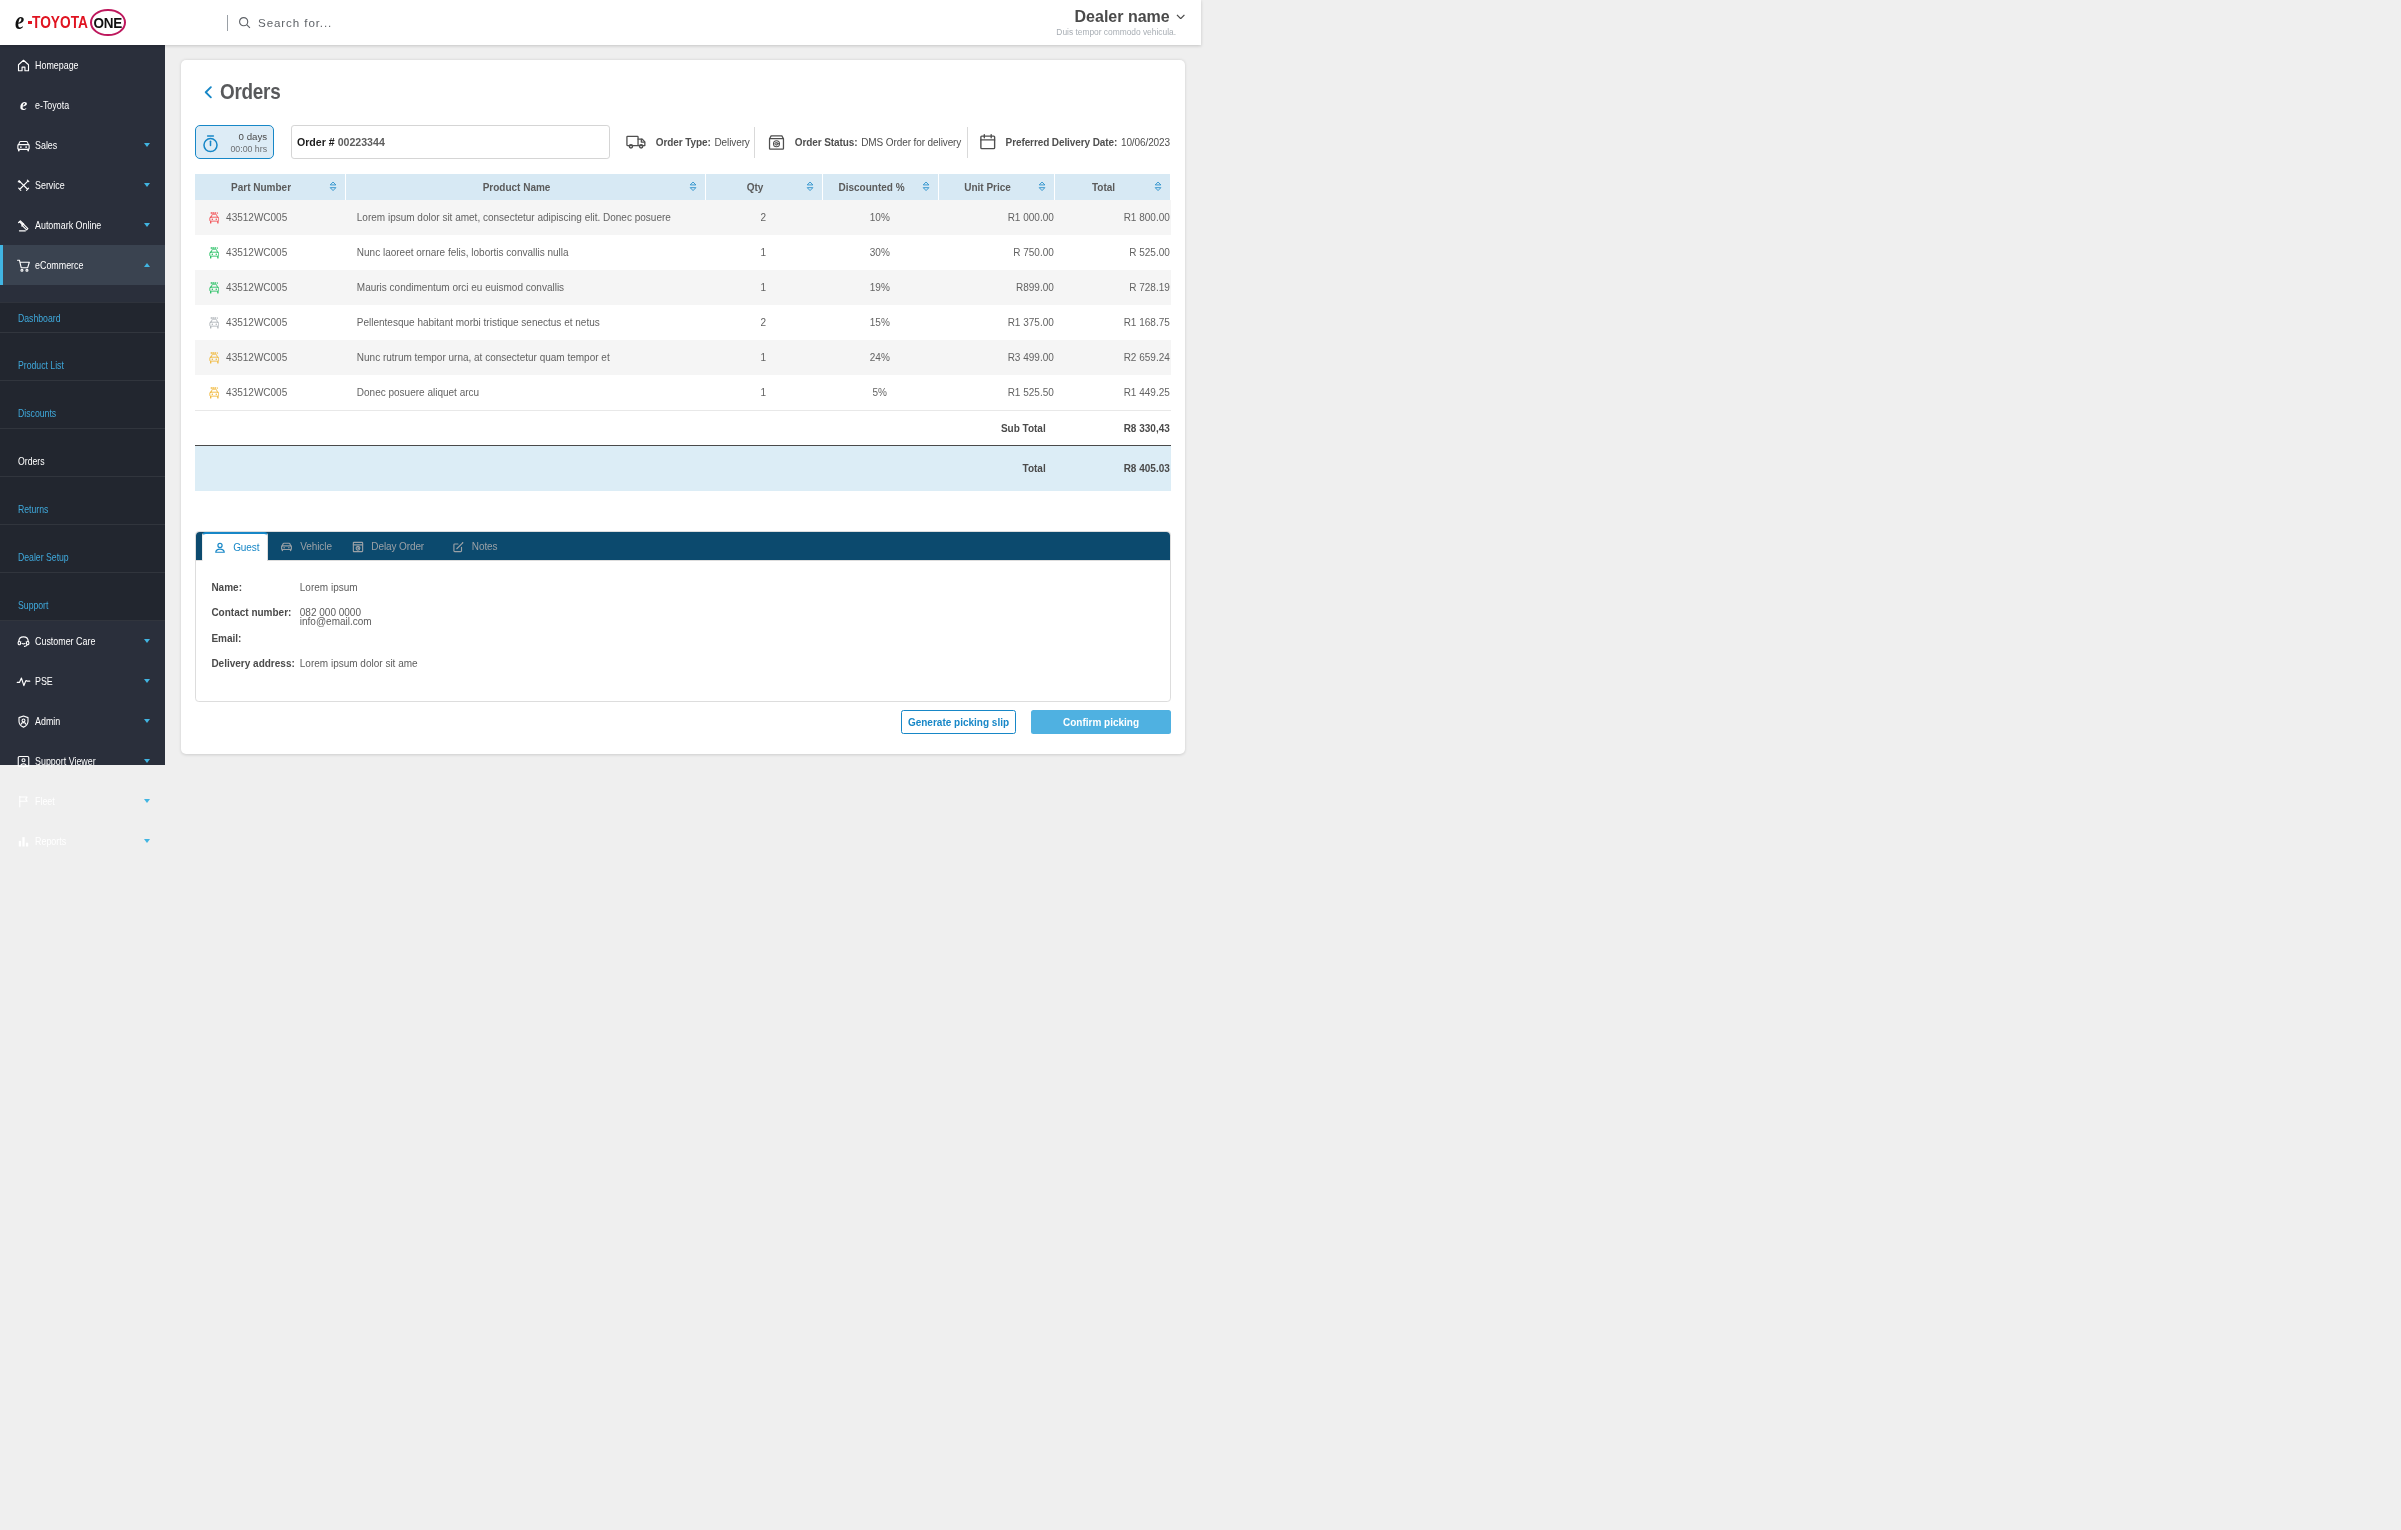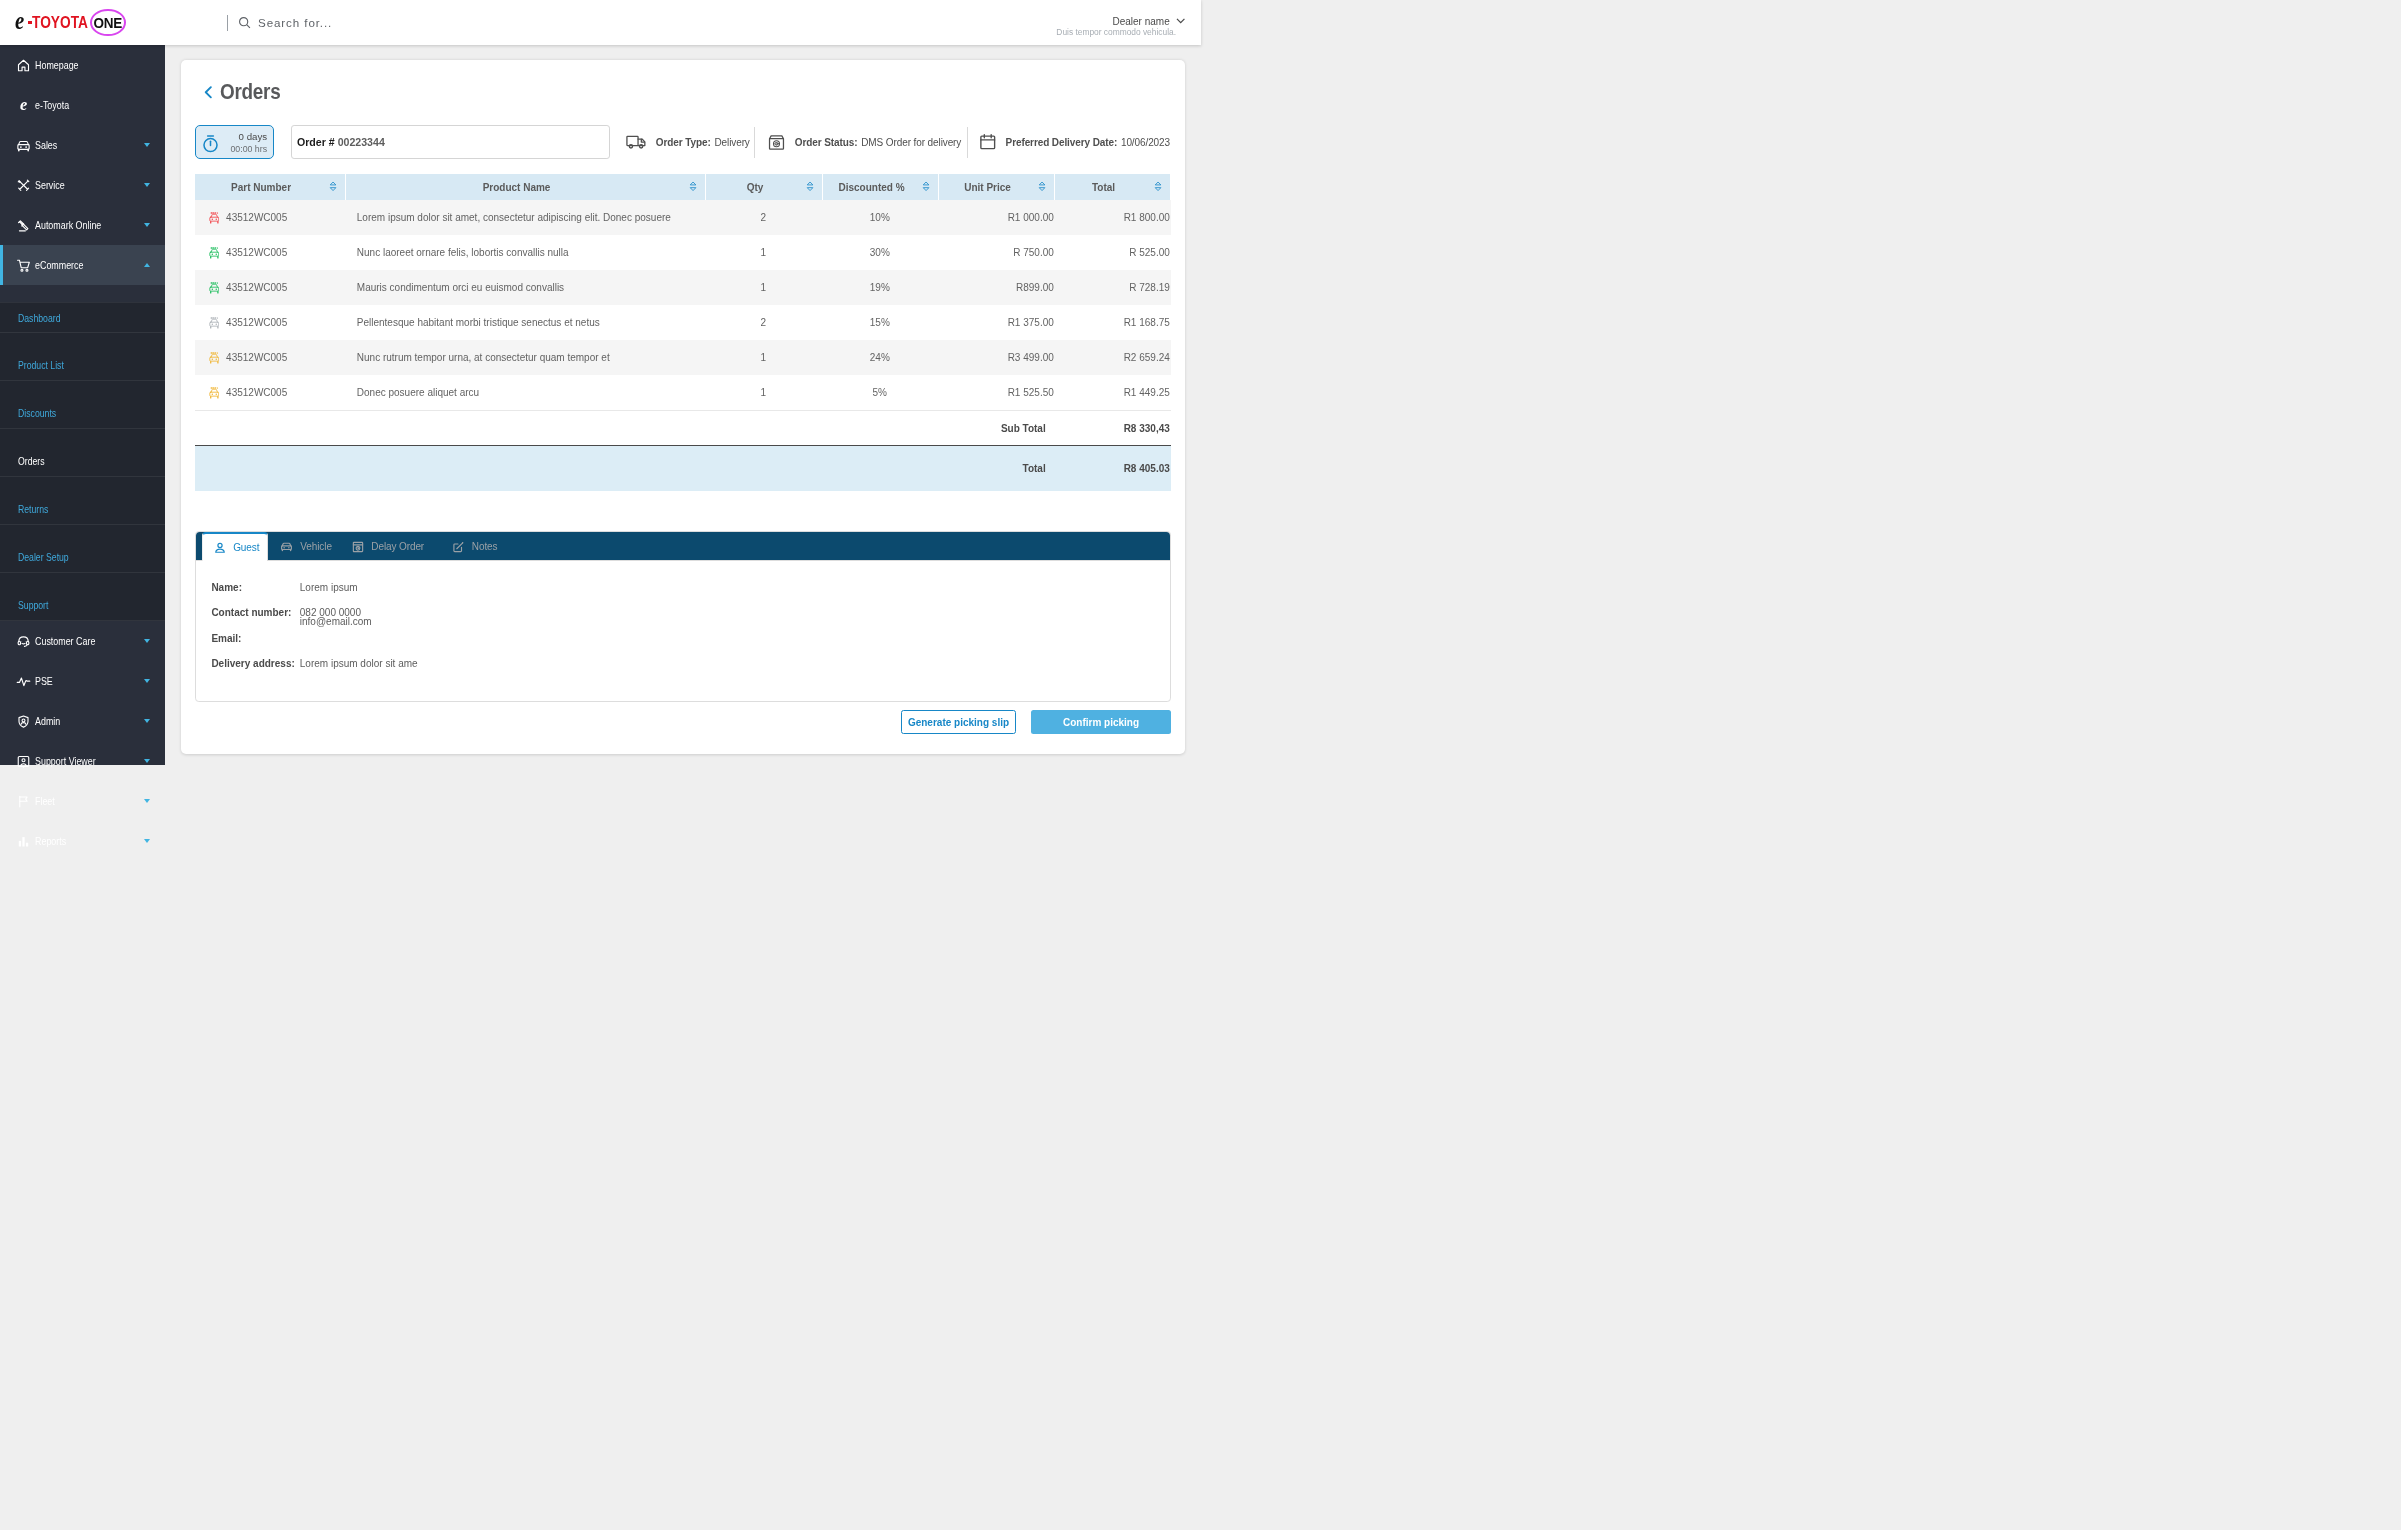--- a/index.html
+++ b/index.html
@@ -4,26 +4,26 @@
 <style>
 * { margin:0; padding:0; box-sizing:border-box; }
 html,body { width:1201px; height:765px; background:#efefef; font-family:"Liberation Sans", sans-serif; color:#58595b; overflow:hidden; }
 
 
 #header { position:absolute; left:0; top:0; width:1201px; height:45px; background:#fff; box-shadow:0 1.3px 3.1px rgba(0,0,0,0.18); z-index:20; }
 #logo { position:absolute; left:15px; top:0; height:45px; display:flex; align-items:center; }
 #logo .le { font-family:"Liberation Serif", serif; font-style:italic; font-weight:bold; font-size:26px; color:#111; transform:scaleX(0.8); transform-origin:left center; line-height:1; position:relative; top:-1.3px; }
 #logo .dash { width:3.8px; height:2.8px; background:#e01320; margin:0 0.6px 0 1.3px; }
 #logo .toy { color:#e01320; font-weight:bold; font-size:15.6px; transform:scaleX(0.88); transform-origin:left center; }
-#logo .circ { width:36px; height:27.5px; border:2px solid #d946ef; border-radius:50%; display:flex; align-items:center; justify-content:center; flex-shrink:0; margin-left:-5.6px;text-align:center; }
+#logo .circ { width:36px; height:27.5px; border:2px solid #be185d; border-radius:50%; display:flex; align-items:center; justify-content:center; flex-shrink:0; margin-left:-5.6px;text-align:center; }
 #logo .one { color:#111; font-weight:bold; font-size:15px; transform:scaleX(0.9); letter-spacing:-0.3px; }
 #hdr-div { position:absolute; left:227px; top:15px; width:0.6px; height:16.3px; background:#9aa0a6; }
 #search-ic { position:absolute; left:238px; top:16.3px; }
 #search-tx { position:absolute; left:258px; top:16.3px; font-size:11.6px; letter-spacing:0.9px; color:#5f6368; }
-#dealer-n { position:absolute; right:15.6px; top:7.5px; font-size:10px; font-weight:normal; color:#4a4a4a; display:flex; align-items:center;margin-top:8px; }
+#dealer-n { position:absolute; right:15.6px; top:7.5px; font-size:16px; font-weight:bold; color:#4a4a4a; display:flex; align-items:center; }
 #dealer-n svg { margin-left:6.3px; }
 #dealer-s { position:absolute; right:25px; top:27px; font-size:8.4px; color:#a8aeb4; }
 
 
 #sidebar { position:absolute; left:0; top:45px; width:165px; height:720px; background:#2a2f3b; z-index:10; }
 .mi { position:relative; height:40px; display:flex; align-items:center; color:#fff; font-size:10.6px; }
 .mi .ic { position:absolute; left:15.6px; width:15px; height:15px; display:flex; align-items:center; justify-content:center; }
 .mi .lb { position:absolute; left:35px; transform:scaleX(0.84); transform-origin:left center; white-space:nowrap; }
 .mi .car { position:absolute; right:15px; width:0; height:0; border-left:3.8px solid transparent; border-right:3.8px solid transparent; border-top:4.4px solid #41b5e2; }
 .mi.active { background:#3a4350; }

